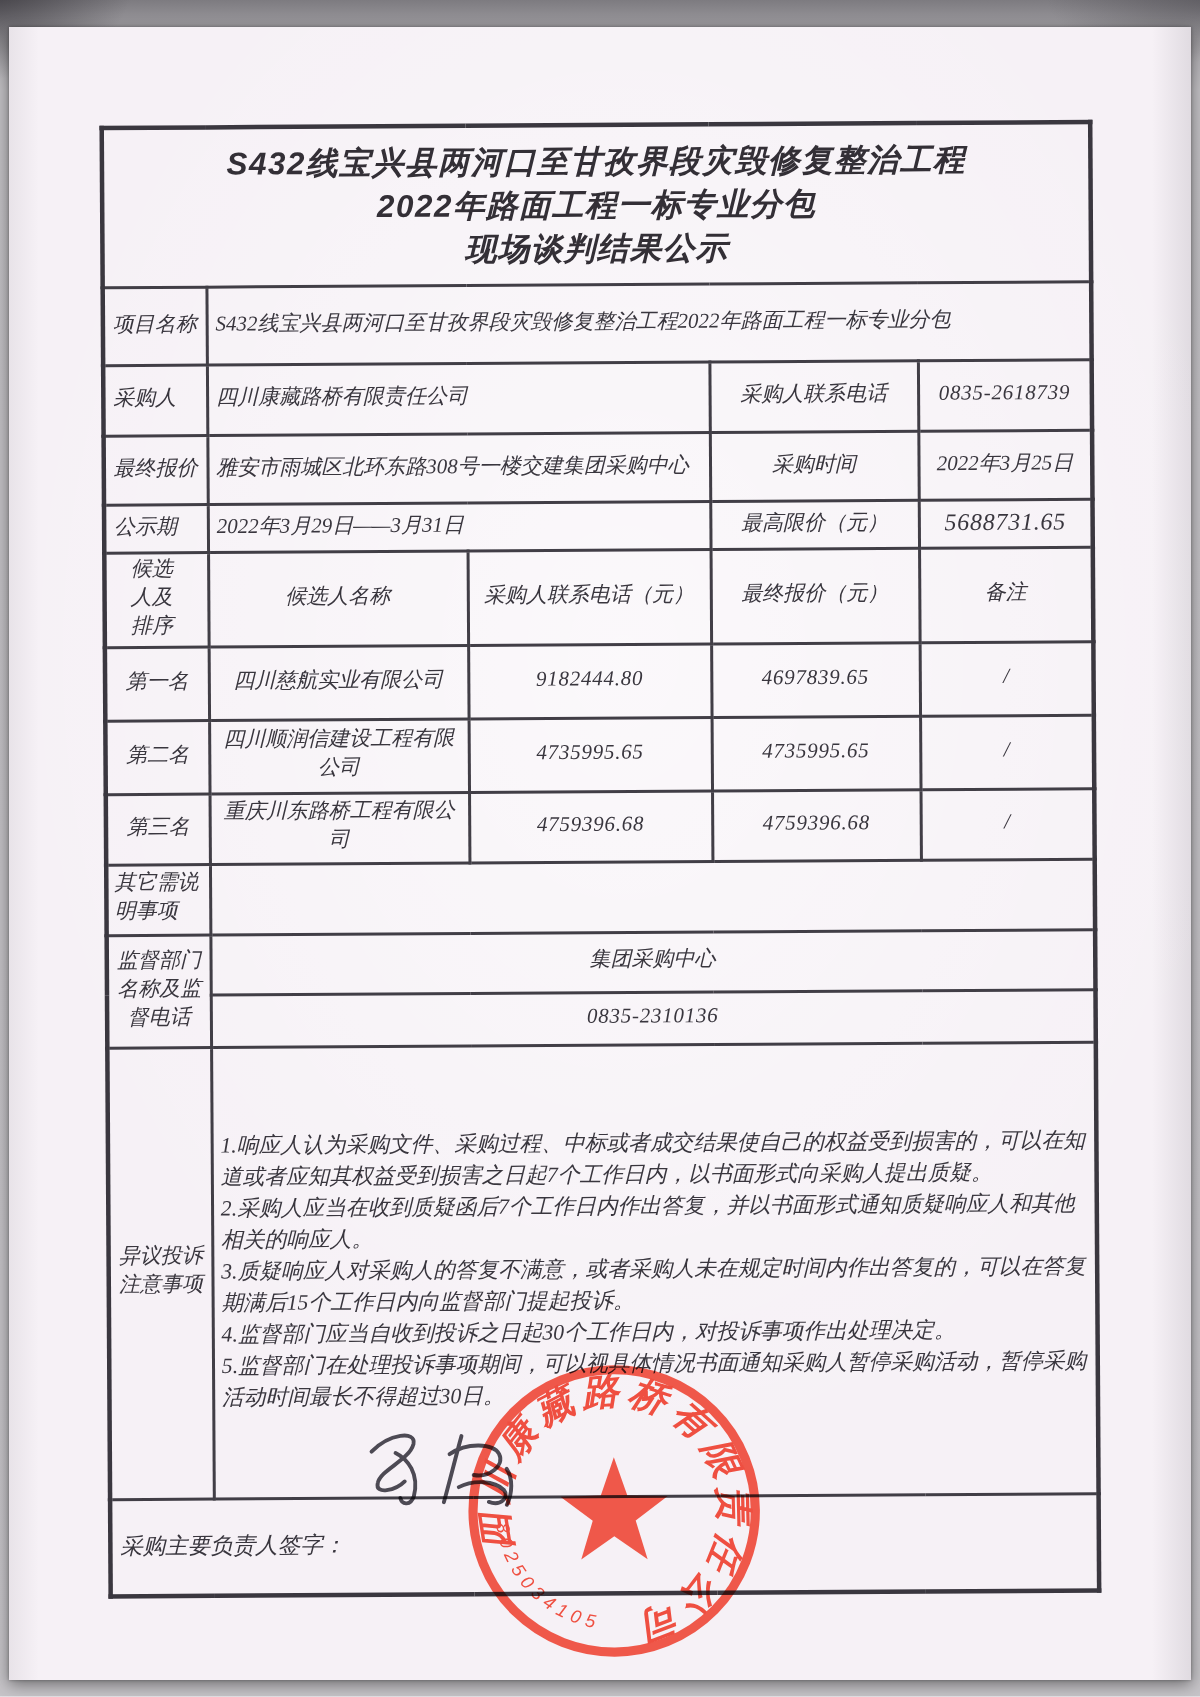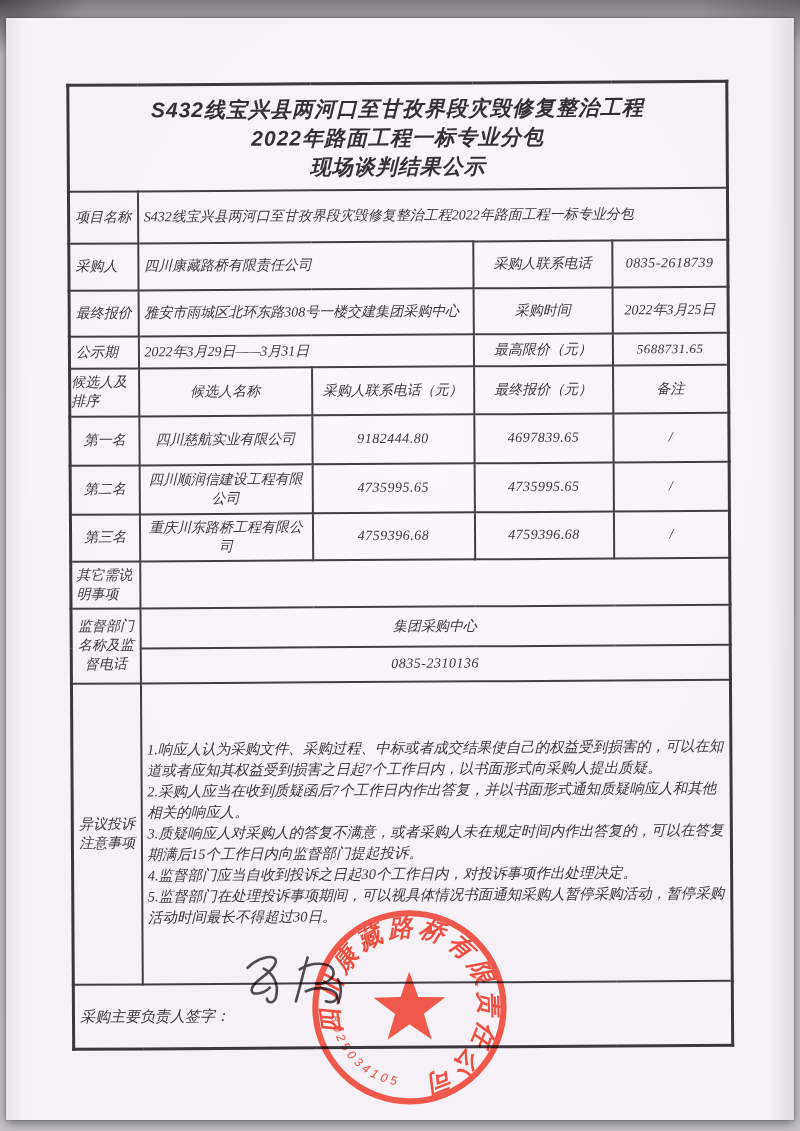--- a/index.html
+++ b/index.html
@@ -95,25 +95,25 @@
         <td class="lbl" style="height:40px">最终报价</td>
         <td colspan="2" class="val-l">雅安市雨城区北环东路308号一楼交建集团采购中心</td>
         <td class="lbl-c">采购时间</td>
         <td class="val-c">2022年3月25日</td>
       </tr>
 
       <tr>
         <td class="lbl" style="height:26px">公示期</td>
         <td colspan="2" class="val-l">2022年3月29日——3月31日</td>
         <td class="lbl-c">最高限价（元）</td>
-        <td class="val-c num" style="font-size:13px">5688731.65</td>
+        <td class="val-c num" style="font-size:16px">5688731.65</td>
       </tr>
 
       <tr>
-        <td class="lbl" style="height:42px;padding:2px 0">候选人及排序</td>
+        <td class="lbl" style="height:42px;padding:2px 16px">候选人及排序</td>
         <td class="val-c">候选人名称</td>
         <td class="val-c">采购人联系电话（元）</td>
         <td class="val-c">最终报价（元）</td>
         <td class="val-c">备注</td>
       </tr>
 
       <tr>
         <td class="val-c" style="height:43px">第一名</td>
         <td class="val-c">四川慈航实业有限公司</td>
         <td class="val-c num">9182444.80</td>

